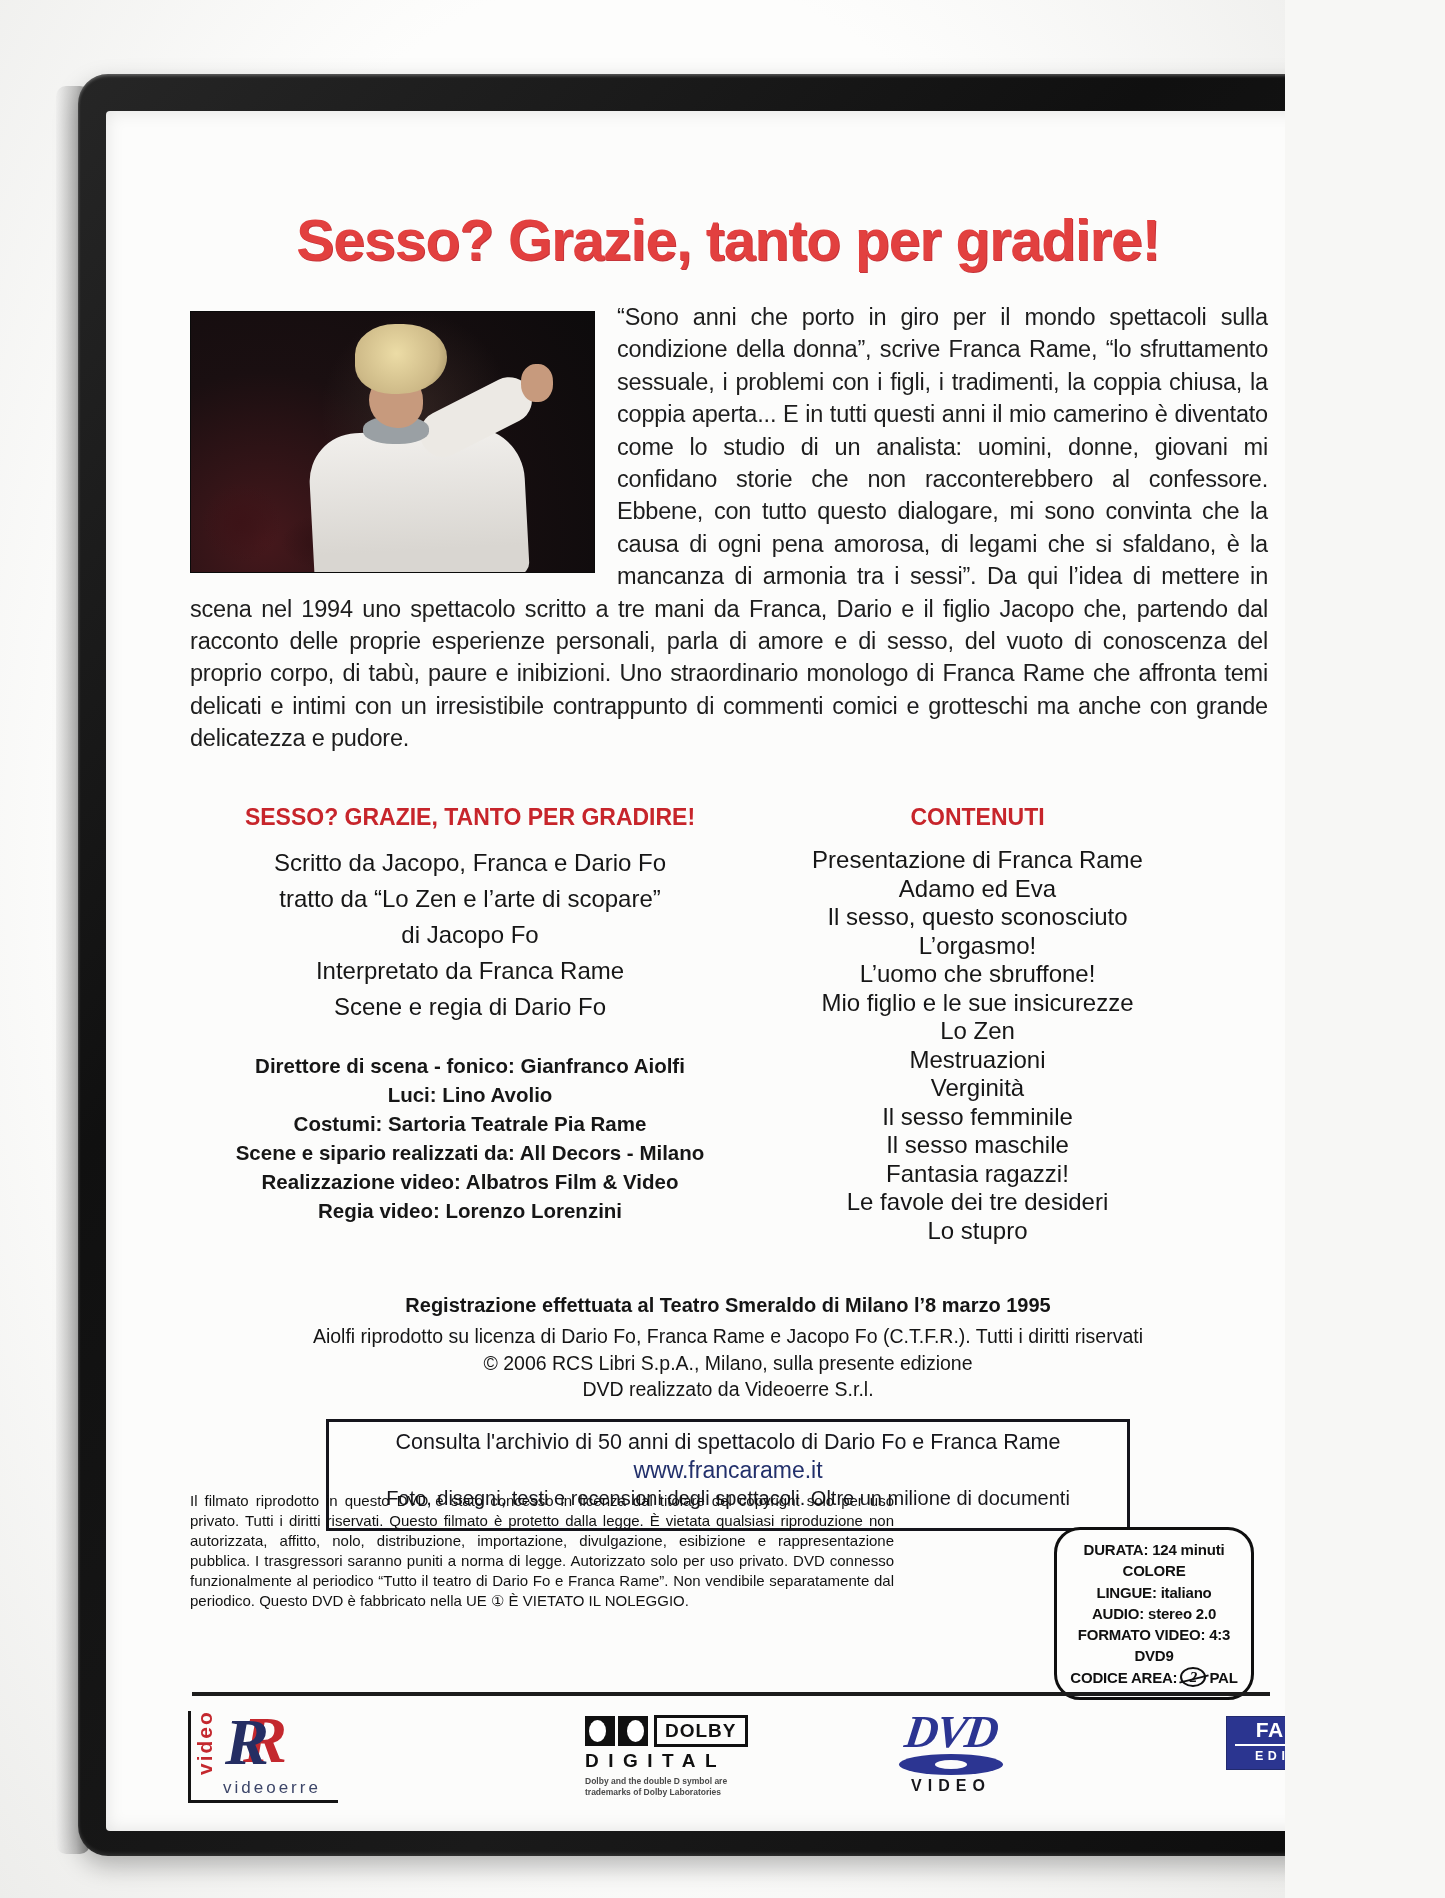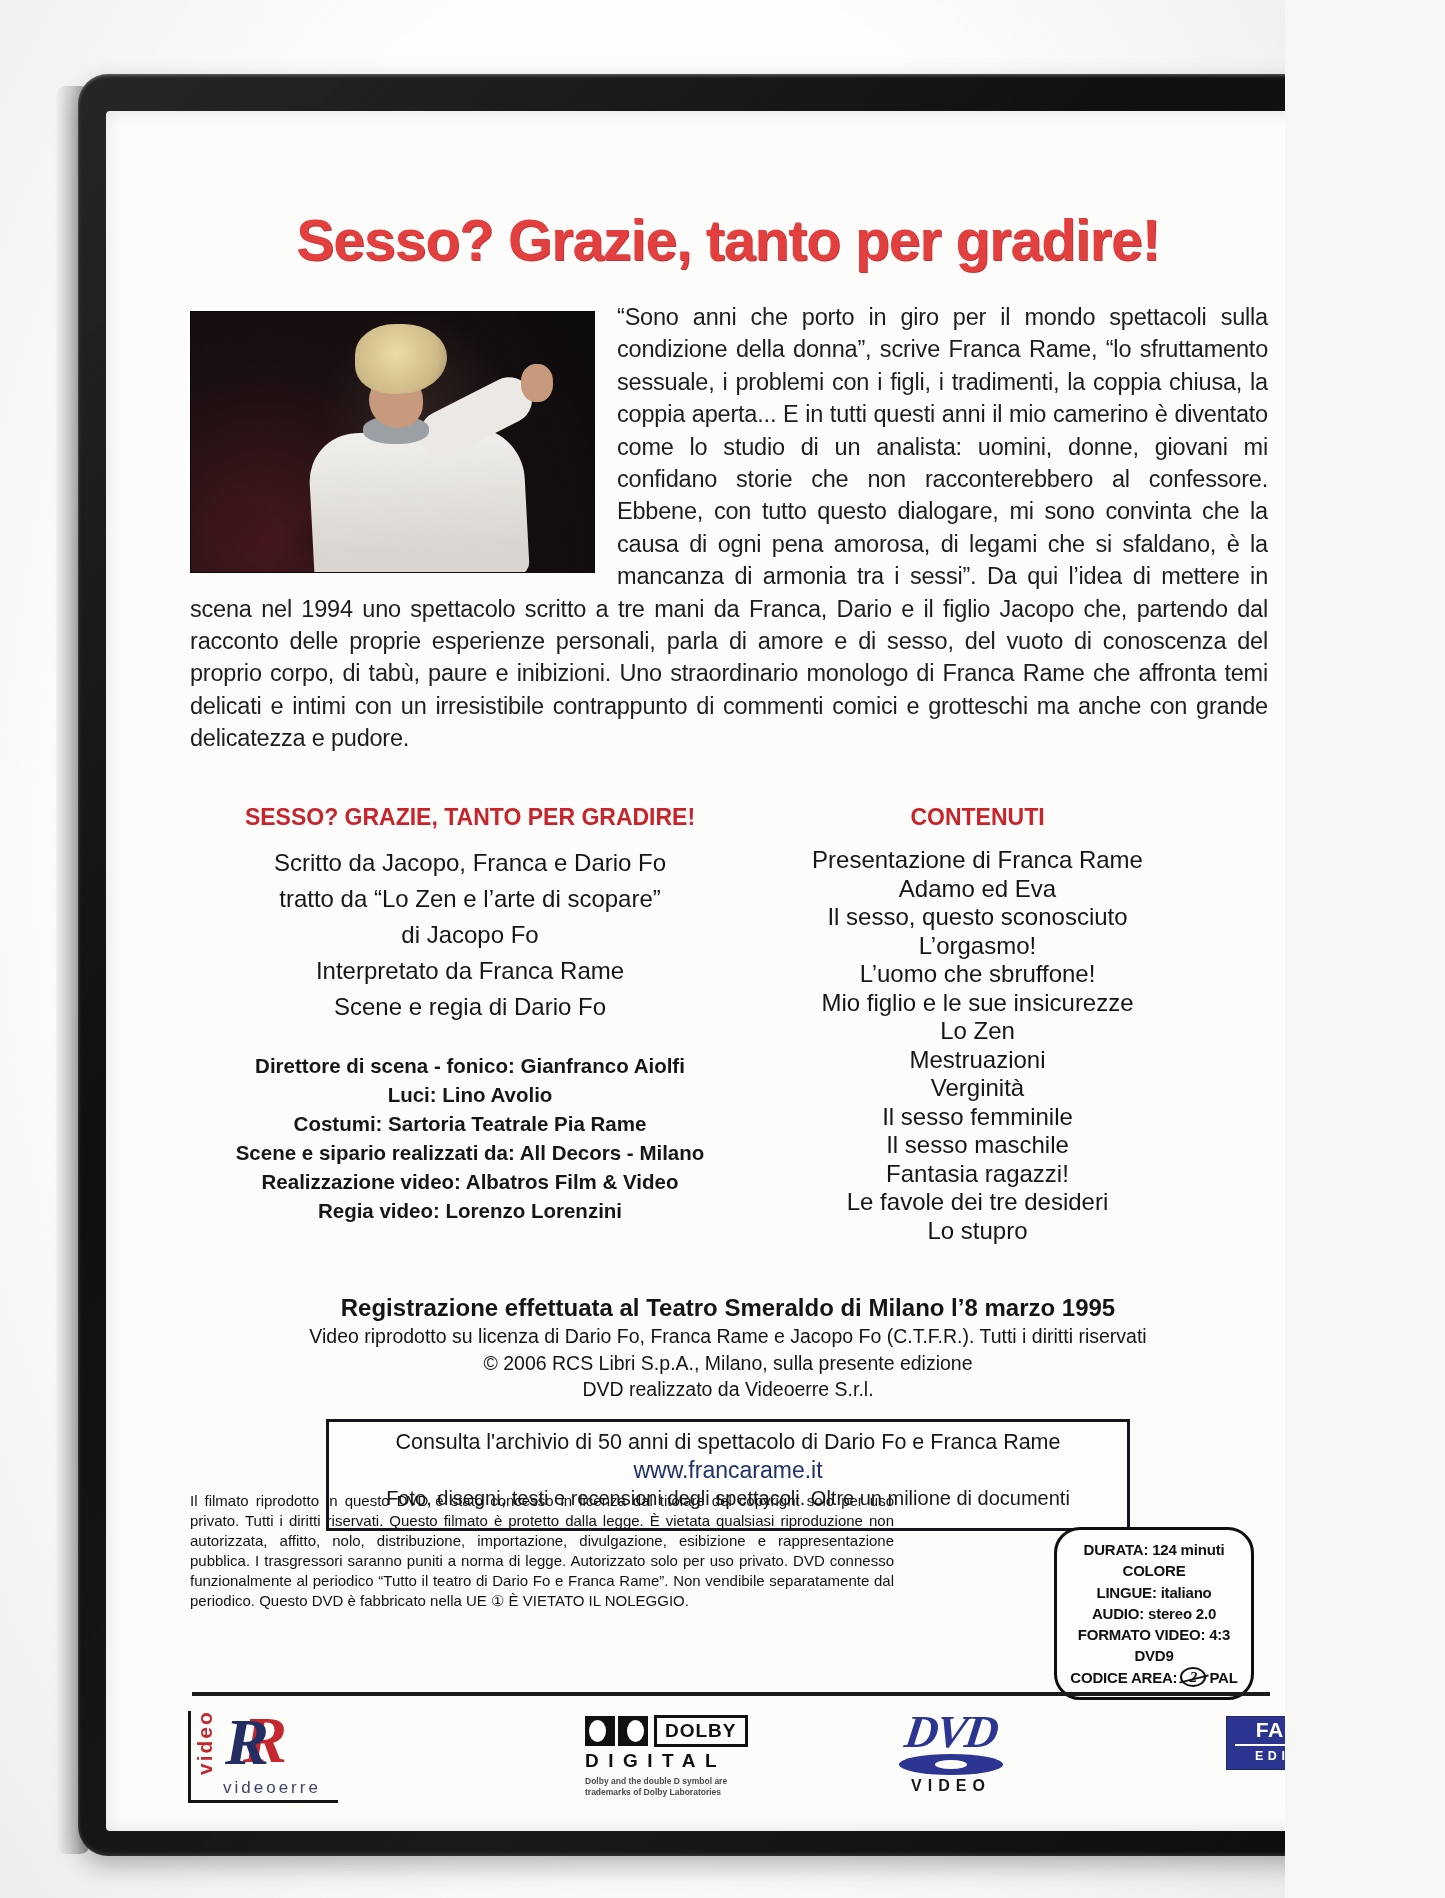--- a/index.html
+++ b/index.html
@@ -68,21 +68,21 @@
     text-align:center; font-size:23px; font-weight:800; color:#c7252b; letter-spacing:0;
   }
   .cast { margin-top:14px; }
   .cast-line { text-align:center; font-size:24px; line-height:36px; color:#161616; }
   .crew { margin-top:26px; }
   .crew-line { text-align:center; font-size:20.5px; line-height:29px; font-weight:600; color:#161616; }
   .contents { margin-top:15px; }
   .content-item { text-align:center; font-size:24px; line-height:28.5px; color:#161616; }
 
   
-  .registration { position:absolute; top:1183px; left:0; width:1244px; text-align:center; font-size:24px; font-weight:600; color:#151515; }
+  .registration { position:absolute; top:1183px; left:0; width:1244px; text-align:center; font-size:20px; font-weight:600; color:#151515; }
   .license { position:absolute; top:1212px; left:0; width:1244px; text-align:center; }
   .license-line { font-size:19.5px; line-height:26.5px; color:#151515; }
 
   
   .archive-box {
     position:absolute; top:1308px; left:622px; transform:translateX(-50%);
     width:804px; border:3px solid #15151c; padding:8px 14px 18px; text-align:center; background:#fdfdfc;
   }
   .archive-line1 { font-size:21.5px; color:#17171c; }
   .archive-url { font-size:23px; color:#22306b; font-weight:500; margin-top:2px; }
@@ -213,21 +213,21 @@
             <div class="content-item">Fantasia ragazzi!</div>
             <div class="content-item">Le favole dei tre desideri</div>
             <div class="content-item">Lo stupro</div>
           </div>
         </div>
       </div>
 
       <div class="registration">Registrazione effettuata al Teatro Smeraldo di Milano l’8 marzo 1995</div>
 
       <div class="license">
-        <div class="license-line">Video riprodotto su licenza di Dario Fo, Franca Rame e Jacopo Fo (C.T.F.R.). Tutti i diritti riservati</div>
+        <div class="license-line">Aiolfi riprodotto su licenza di Dario Fo, Franca Rame e Jacopo Fo (C.T.F.R.). Tutti i diritti riservati</div>
         <div class="license-line">© 2006 RCS Libri S.p.A., Milano, sulla presente edizione</div>
         <div class="license-line">DVD realizzato da Videoerre S.r.l.</div>
       </div>
 
       <div class="archive-box">
         <div class="archive-line1">Consulta l'archivio di 50 anni di spettacolo di Dario Fo e Franca Rame</div>
         <div class="archive-url">www.francarame.it</div>
         <div class="archive-line2">Foto, disegni, testi e recensioni degli spettacoli. Oltre un milione di documenti</div>
       </div>
 

